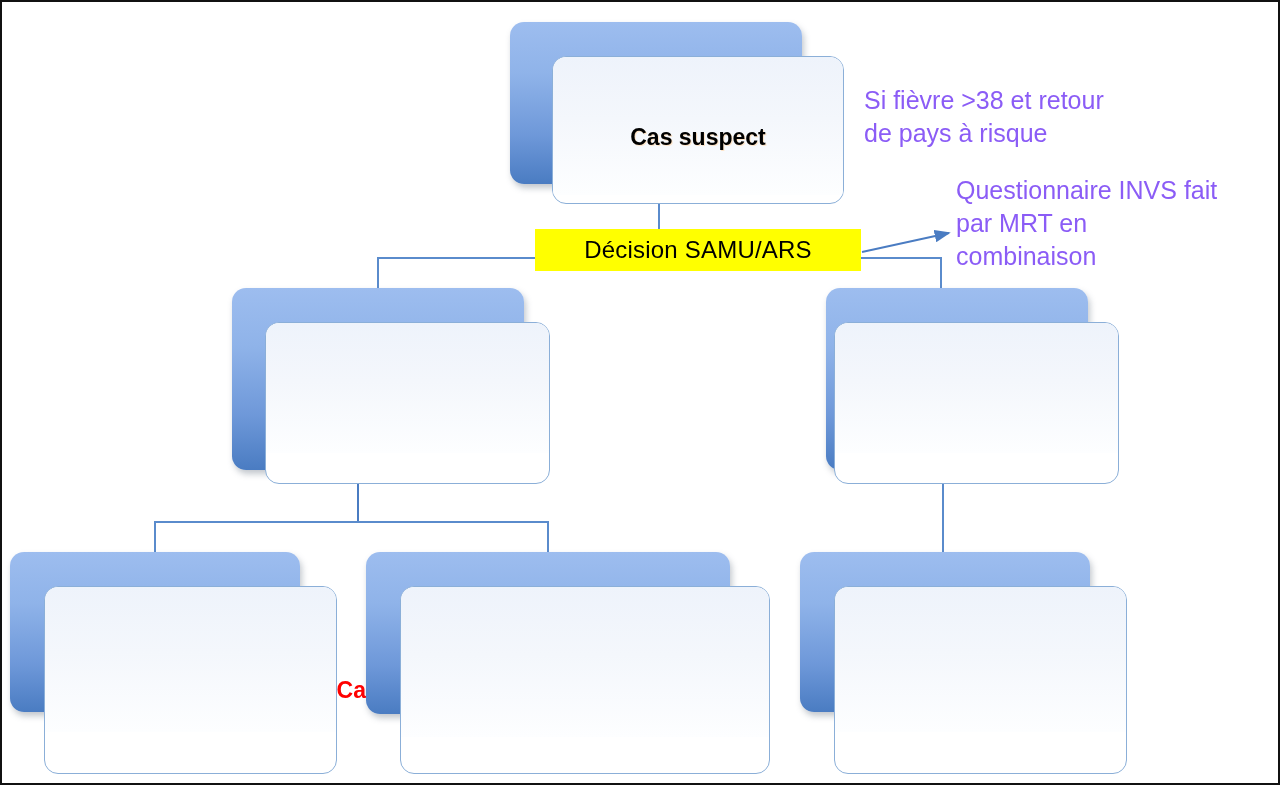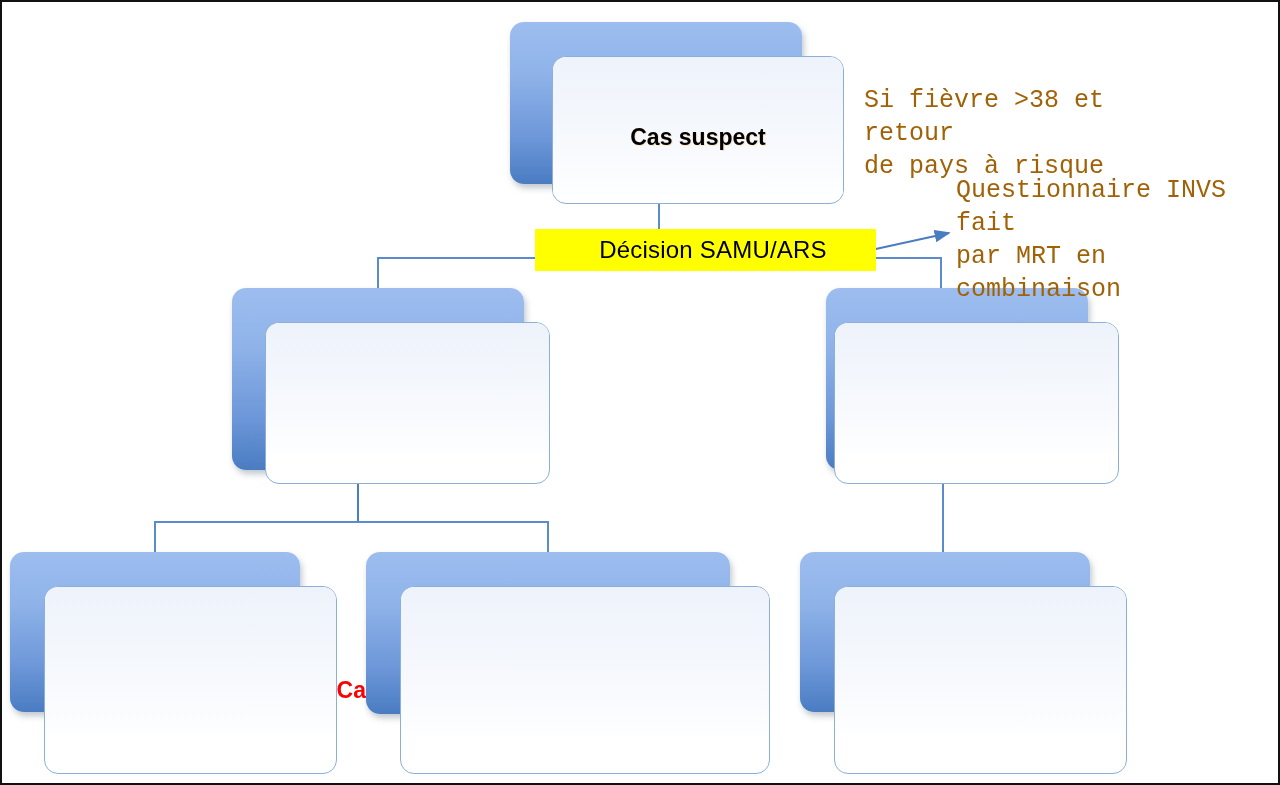--- a/index.html
+++ b/index.html
@@ -98,32 +98,30 @@
   #decision-banner{
     position:absolute;
     left:533px; top:227px;
     width:326px; height:42px;
     background:#ffff00;
     z-index:4;
     display:flex; align-items:center; justify-content:center;
     color:#000000;
     font-size:24px;
     letter-spacing:.2px;
-    padding-left:15px;
   }
 
   
   .annot{
     position:absolute;
     z-index:5;
-    color:#a16207;
+    color:#8b5cf6;
     font-size:25px;
     line-height:1.32;
     white-space:pre-line;
-    font-family:Liberation Mono, monospace;
   }
   #annot-fievre{ left:862px; top:82px;  width:320px; }
   #annot-questionnaire{ left:954px; top:172px; width:330px; }
 </style>
 </head>
 <body>
 
 <div id="canvas">
 
   <svg id="lines" viewBox="0 0 1280 785" xmlns="http://www.w3.org/2000/svg">

